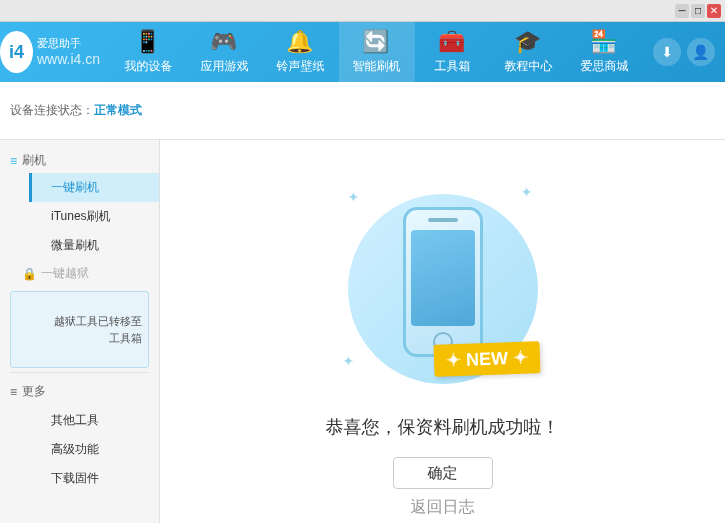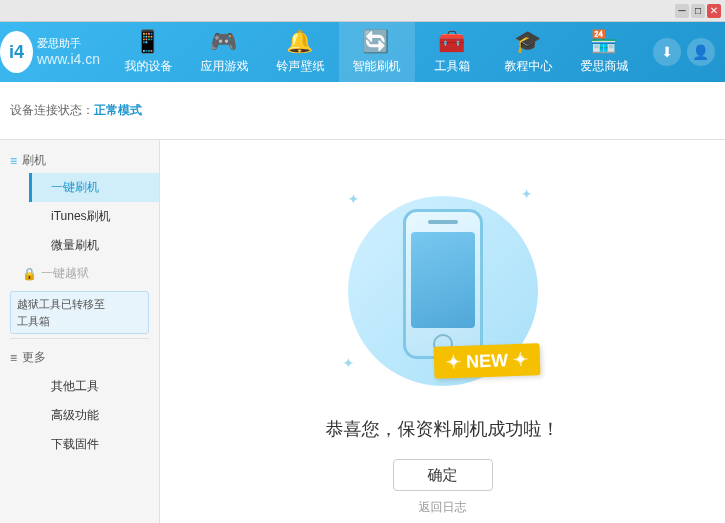--- a/index.html
+++ b/index.html
@@ -132,24 +132,25 @@
       display: flex; align-items: center;
       padding: 5px 10px 5px 22px;
       color: #aaa; font-size: 12px;
     }
     .sidebar-locked .lock-icon { margin-right: 4px; }
     .sidebar-notice {
       margin: 4px 10px;
       background: #e8f4fb;
       border: 1px solid #b8ddf0;
       border-radius: 3px;
-      padding: 4px 6px;
+      padding: 21px 6px;
       font-size: 11px;
       color: #555;
       line-height: 1.5;
+      text-align: right;
     }
 
     
     .content {
       flex: 1;
       display: flex;
       flex-direction: column;
       align-items: center;
       justify-content: center;
       background: white;
@@ -181,21 +182,21 @@
       width: 100px; height: 32px;
       background: white;
       border: 1px solid #ccc;
       border-radius: 4px;
       cursor: pointer;
       font-size: 15px; color: #333;
       display: flex; align-items: center; justify-content: center;
       margin-bottom: 8px;
     }
     .back-link {
-      color: #999; font-size: 12px; cursor: pointer;
+      color: #999; font-size: 16px; cursor: pointer;
     }
 
     
     .conn-status-bar {
       background: white;
       border-bottom: 1px solid #e0e0e0;
       padding: 20px 10px;
       font-size: 12px;
       color: #333;
       display: flex; align-items: center; 

